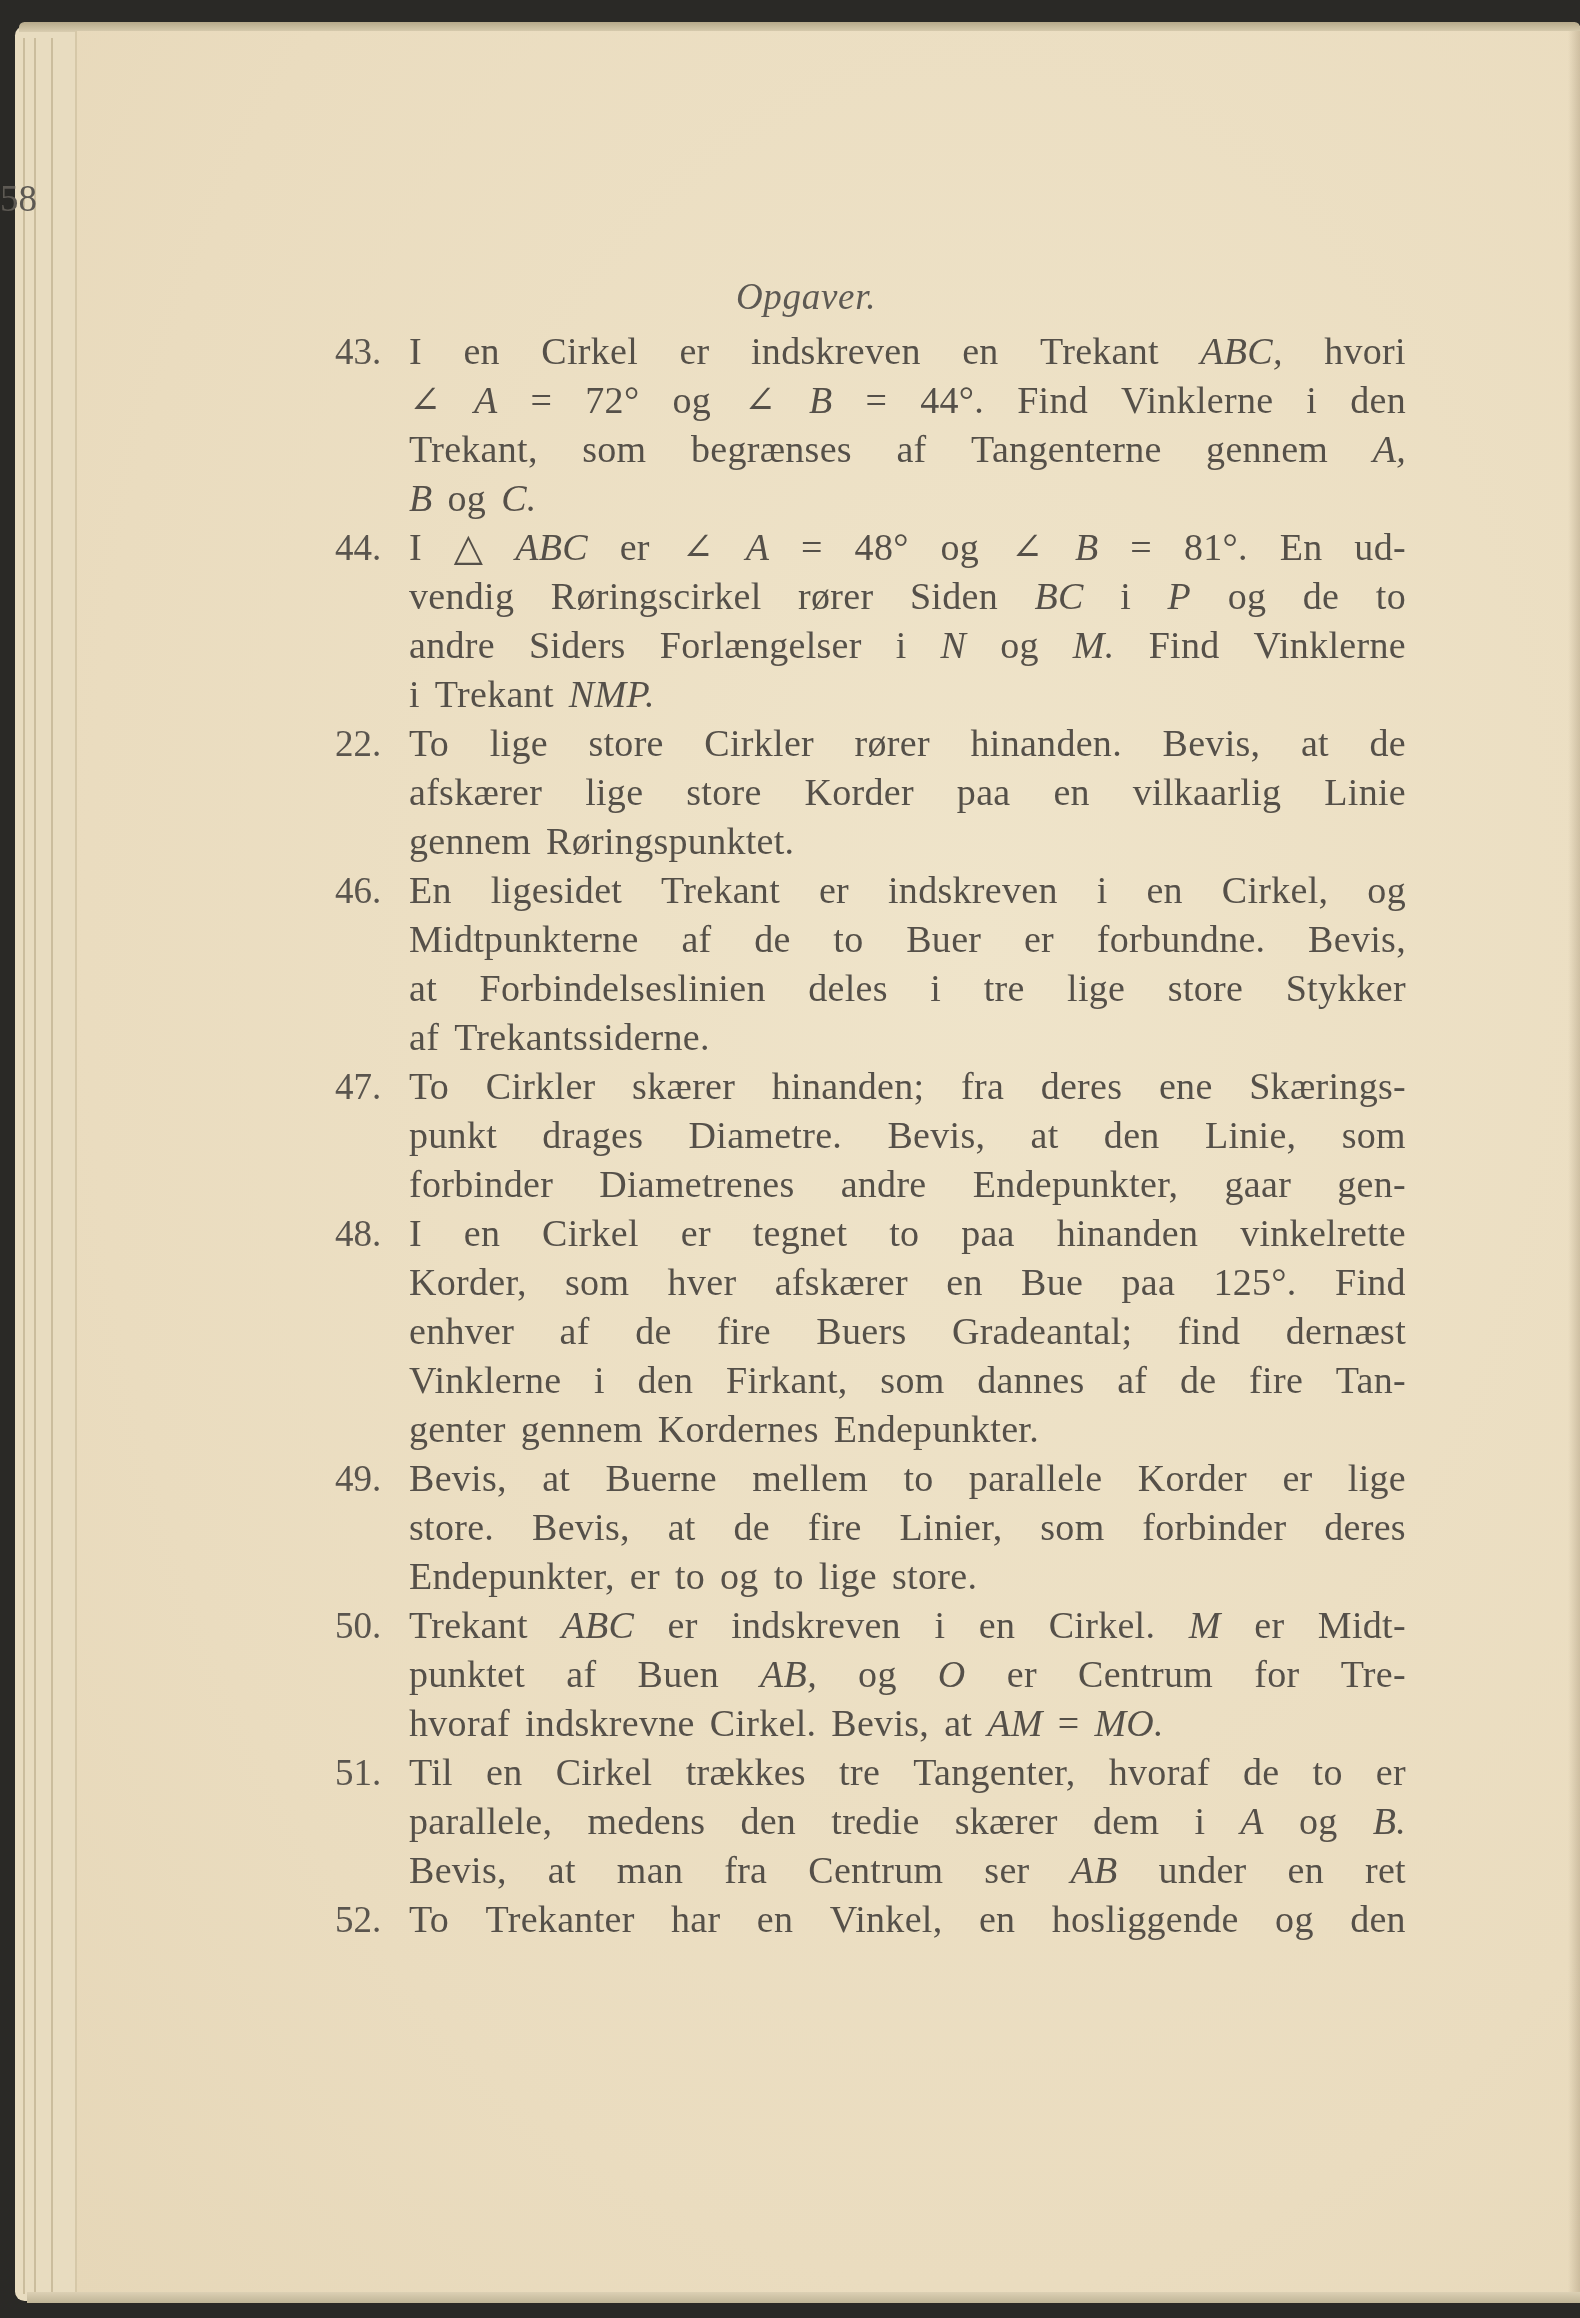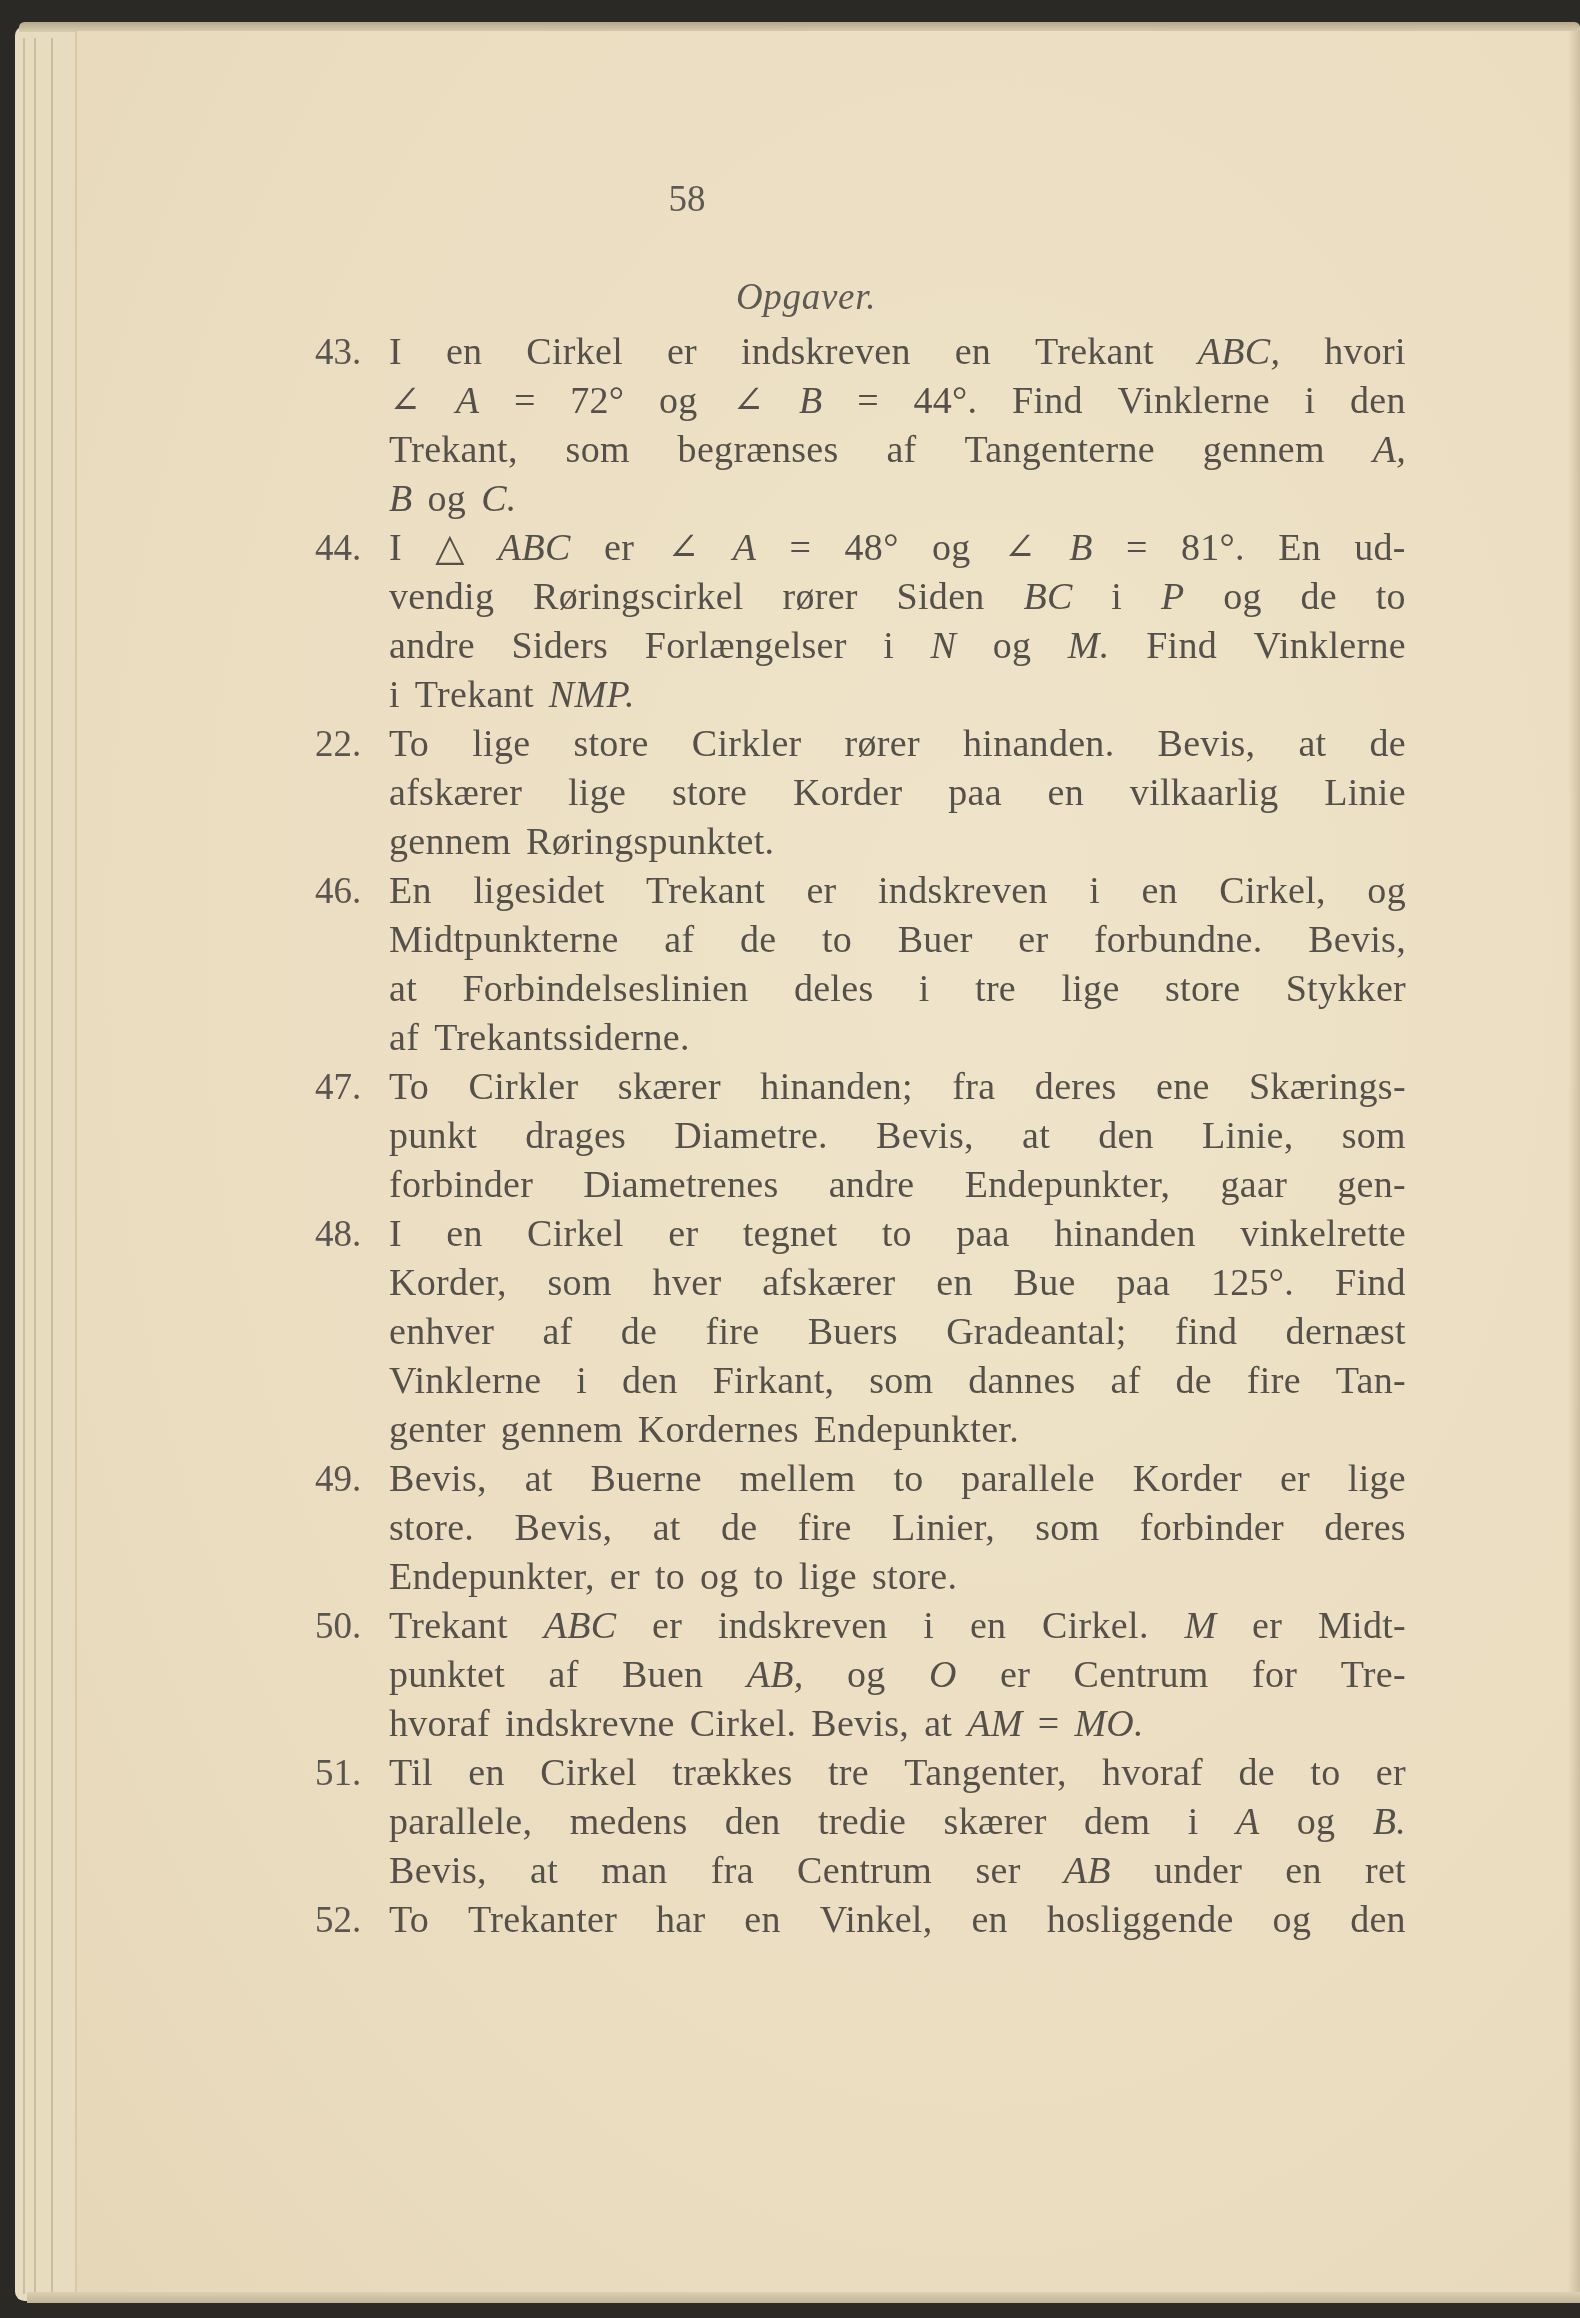--- a/index.html
+++ b/index.html
@@ -33,32 +33,32 @@
     position: absolute; right: 0; top: 31px; width: 12.3px; height: 2270px;
     background: linear-gradient(to right, rgba(0,0,0,0), rgba(120,100,70,0.25));
   }
   .bottom-edge {
     position: absolute; left: 27px; top: 2292px; width: 1553px; height: 11px;
     background: linear-gradient(#dcd0b4, #bfb496);
   }
 
   .pagenum {
     position: absolute; left: 0; width: 1374px; top: 177px;
-    text-align: center; font-size: 37px; color: #5d5953;
+    text-align: left; font-size: 37px; color: #5d5953;
   }
   .heading {
     position: absolute; left: 16px; width: 1580px; top: 275px;
     text-align: center; font-size: 37px; font-style: italic; color: #5d5953;
     letter-spacing: 0.7px;
   }
   .problems {
     position: absolute; left: 315px; top: 327px; width: 1091px;
     color: #555049;
   }
-  .problem { position: relative; }
+  .problem { position: relative; margin-left: 20px; }
   .num {
     position: absolute; left: 0; top: 0; width: 68px;
     font-size: 37px; line-height: 49px; color: #5a554e;
   }
   .lines { margin-left: 74px; }
   .line {
     font-size: 38px; line-height: 49px; height: 49px;
     text-align: justify; text-align-last: justify; white-space: nowrap;
     display: flex; justify-content: space-between;
     letter-spacing: 0.3px;

